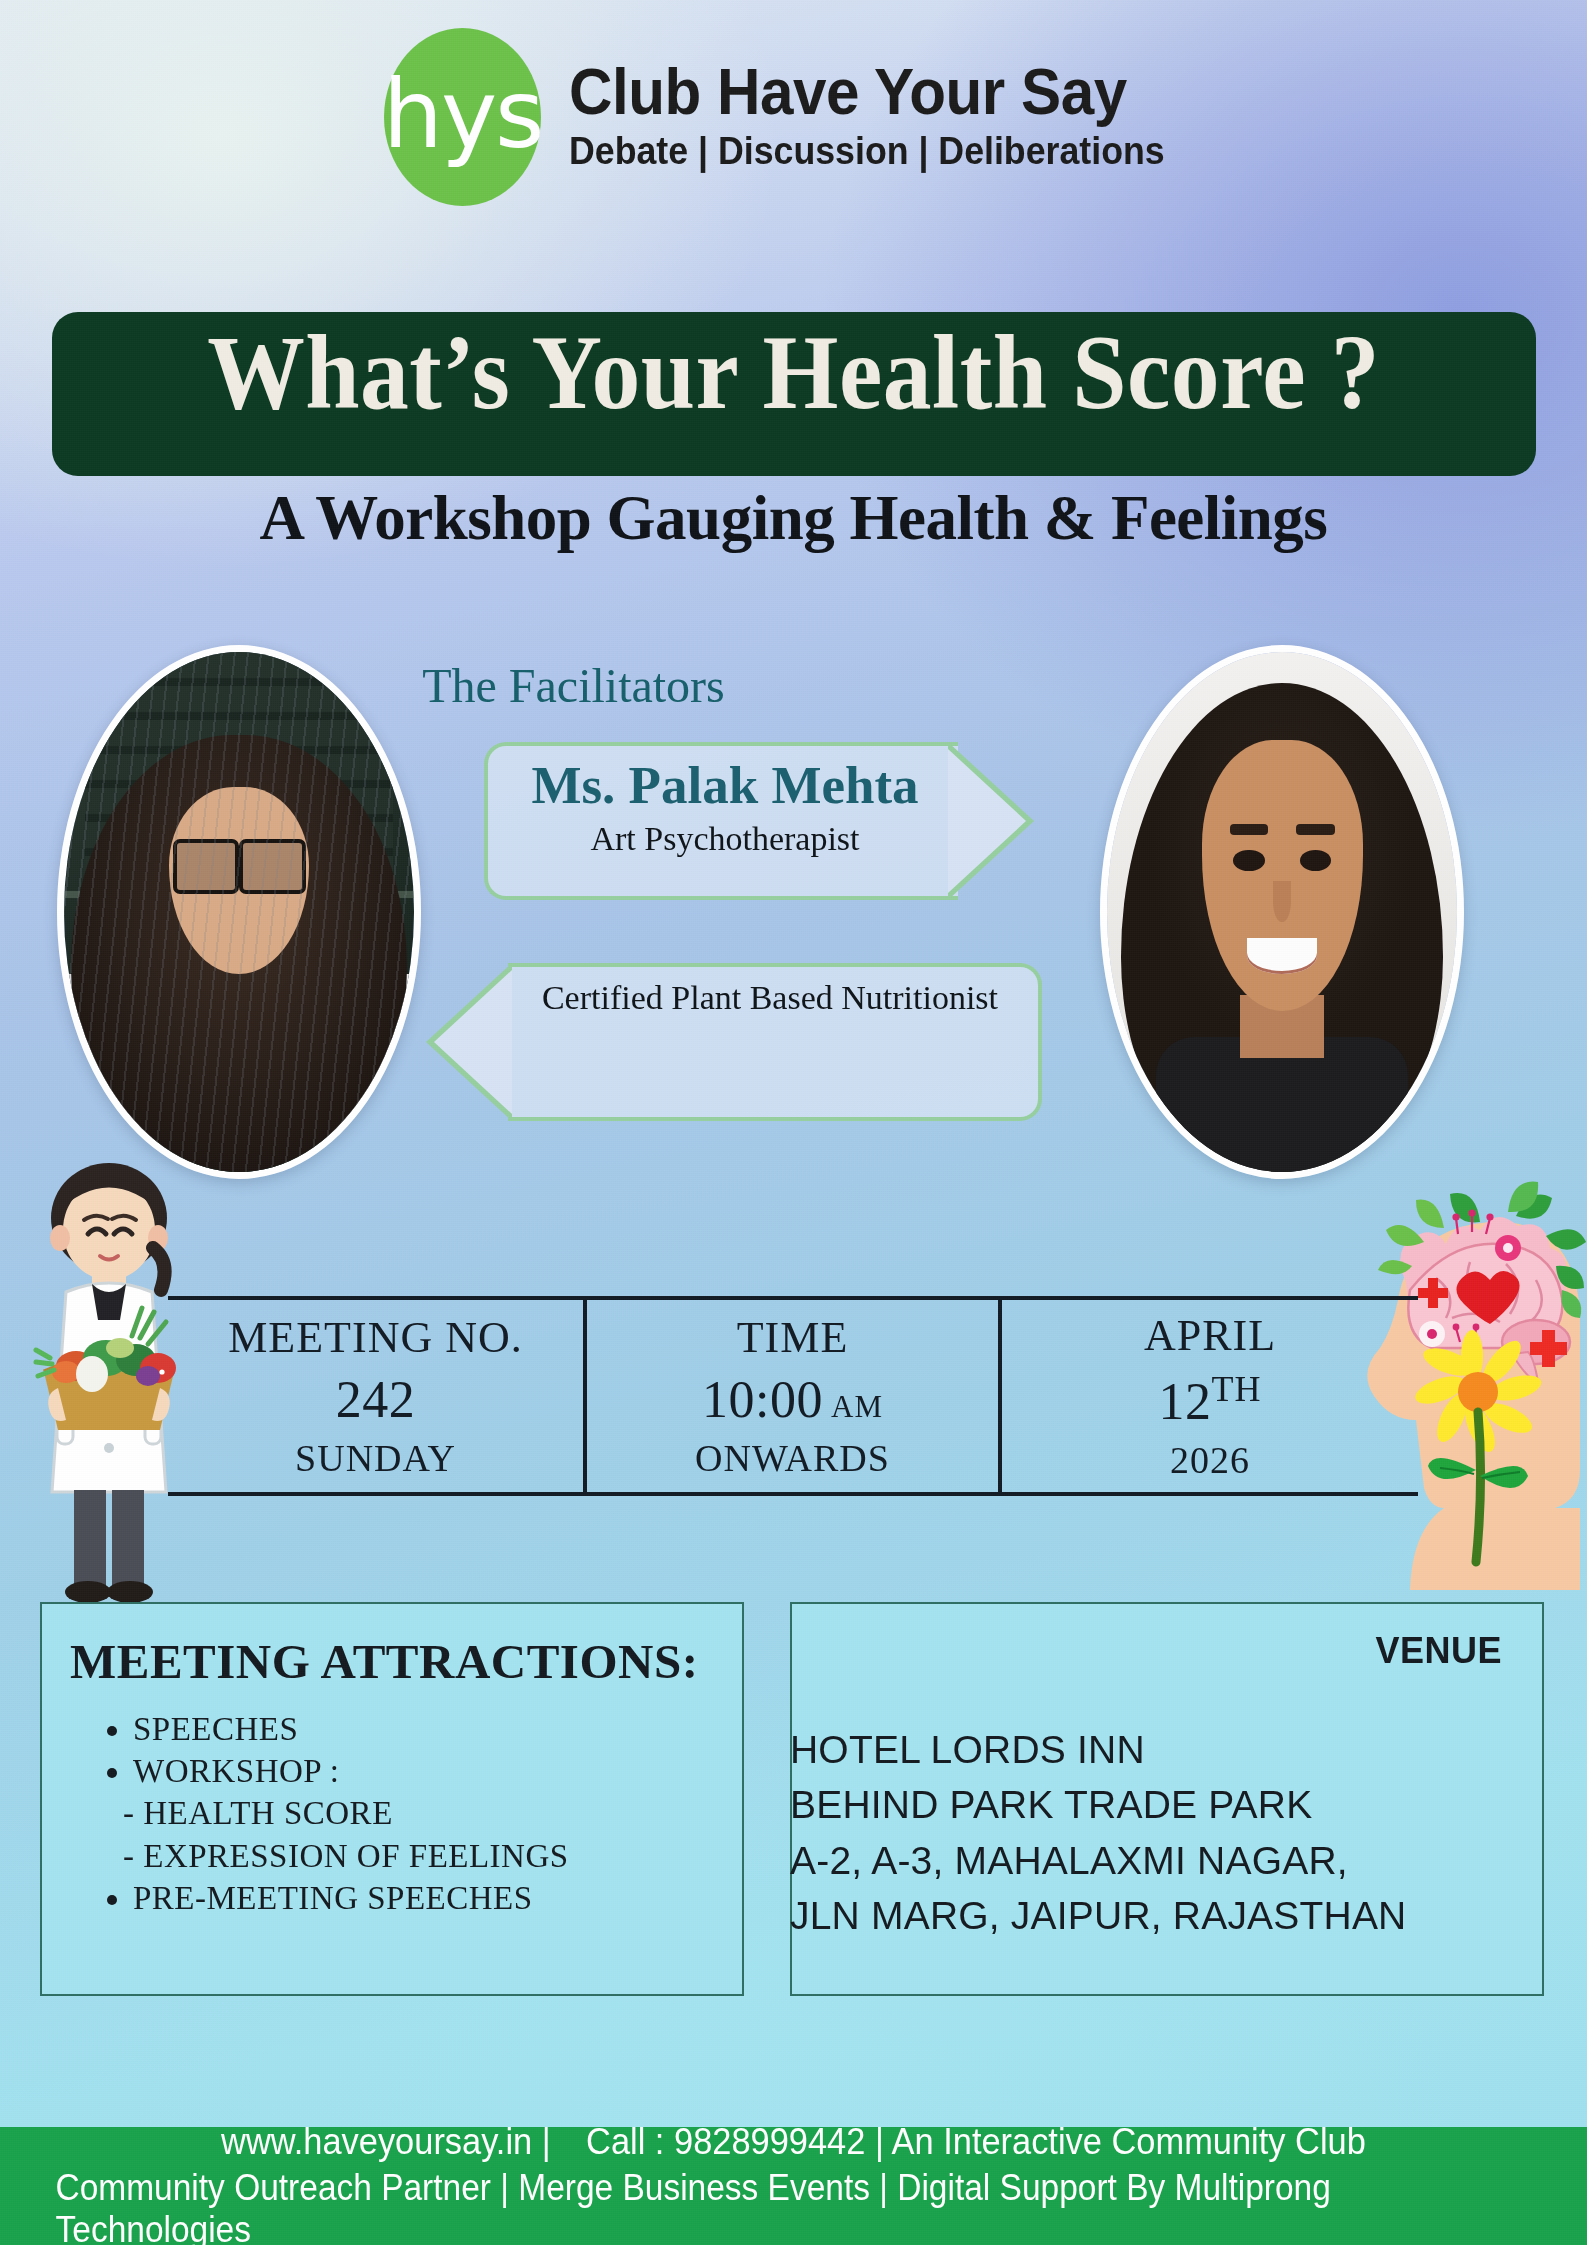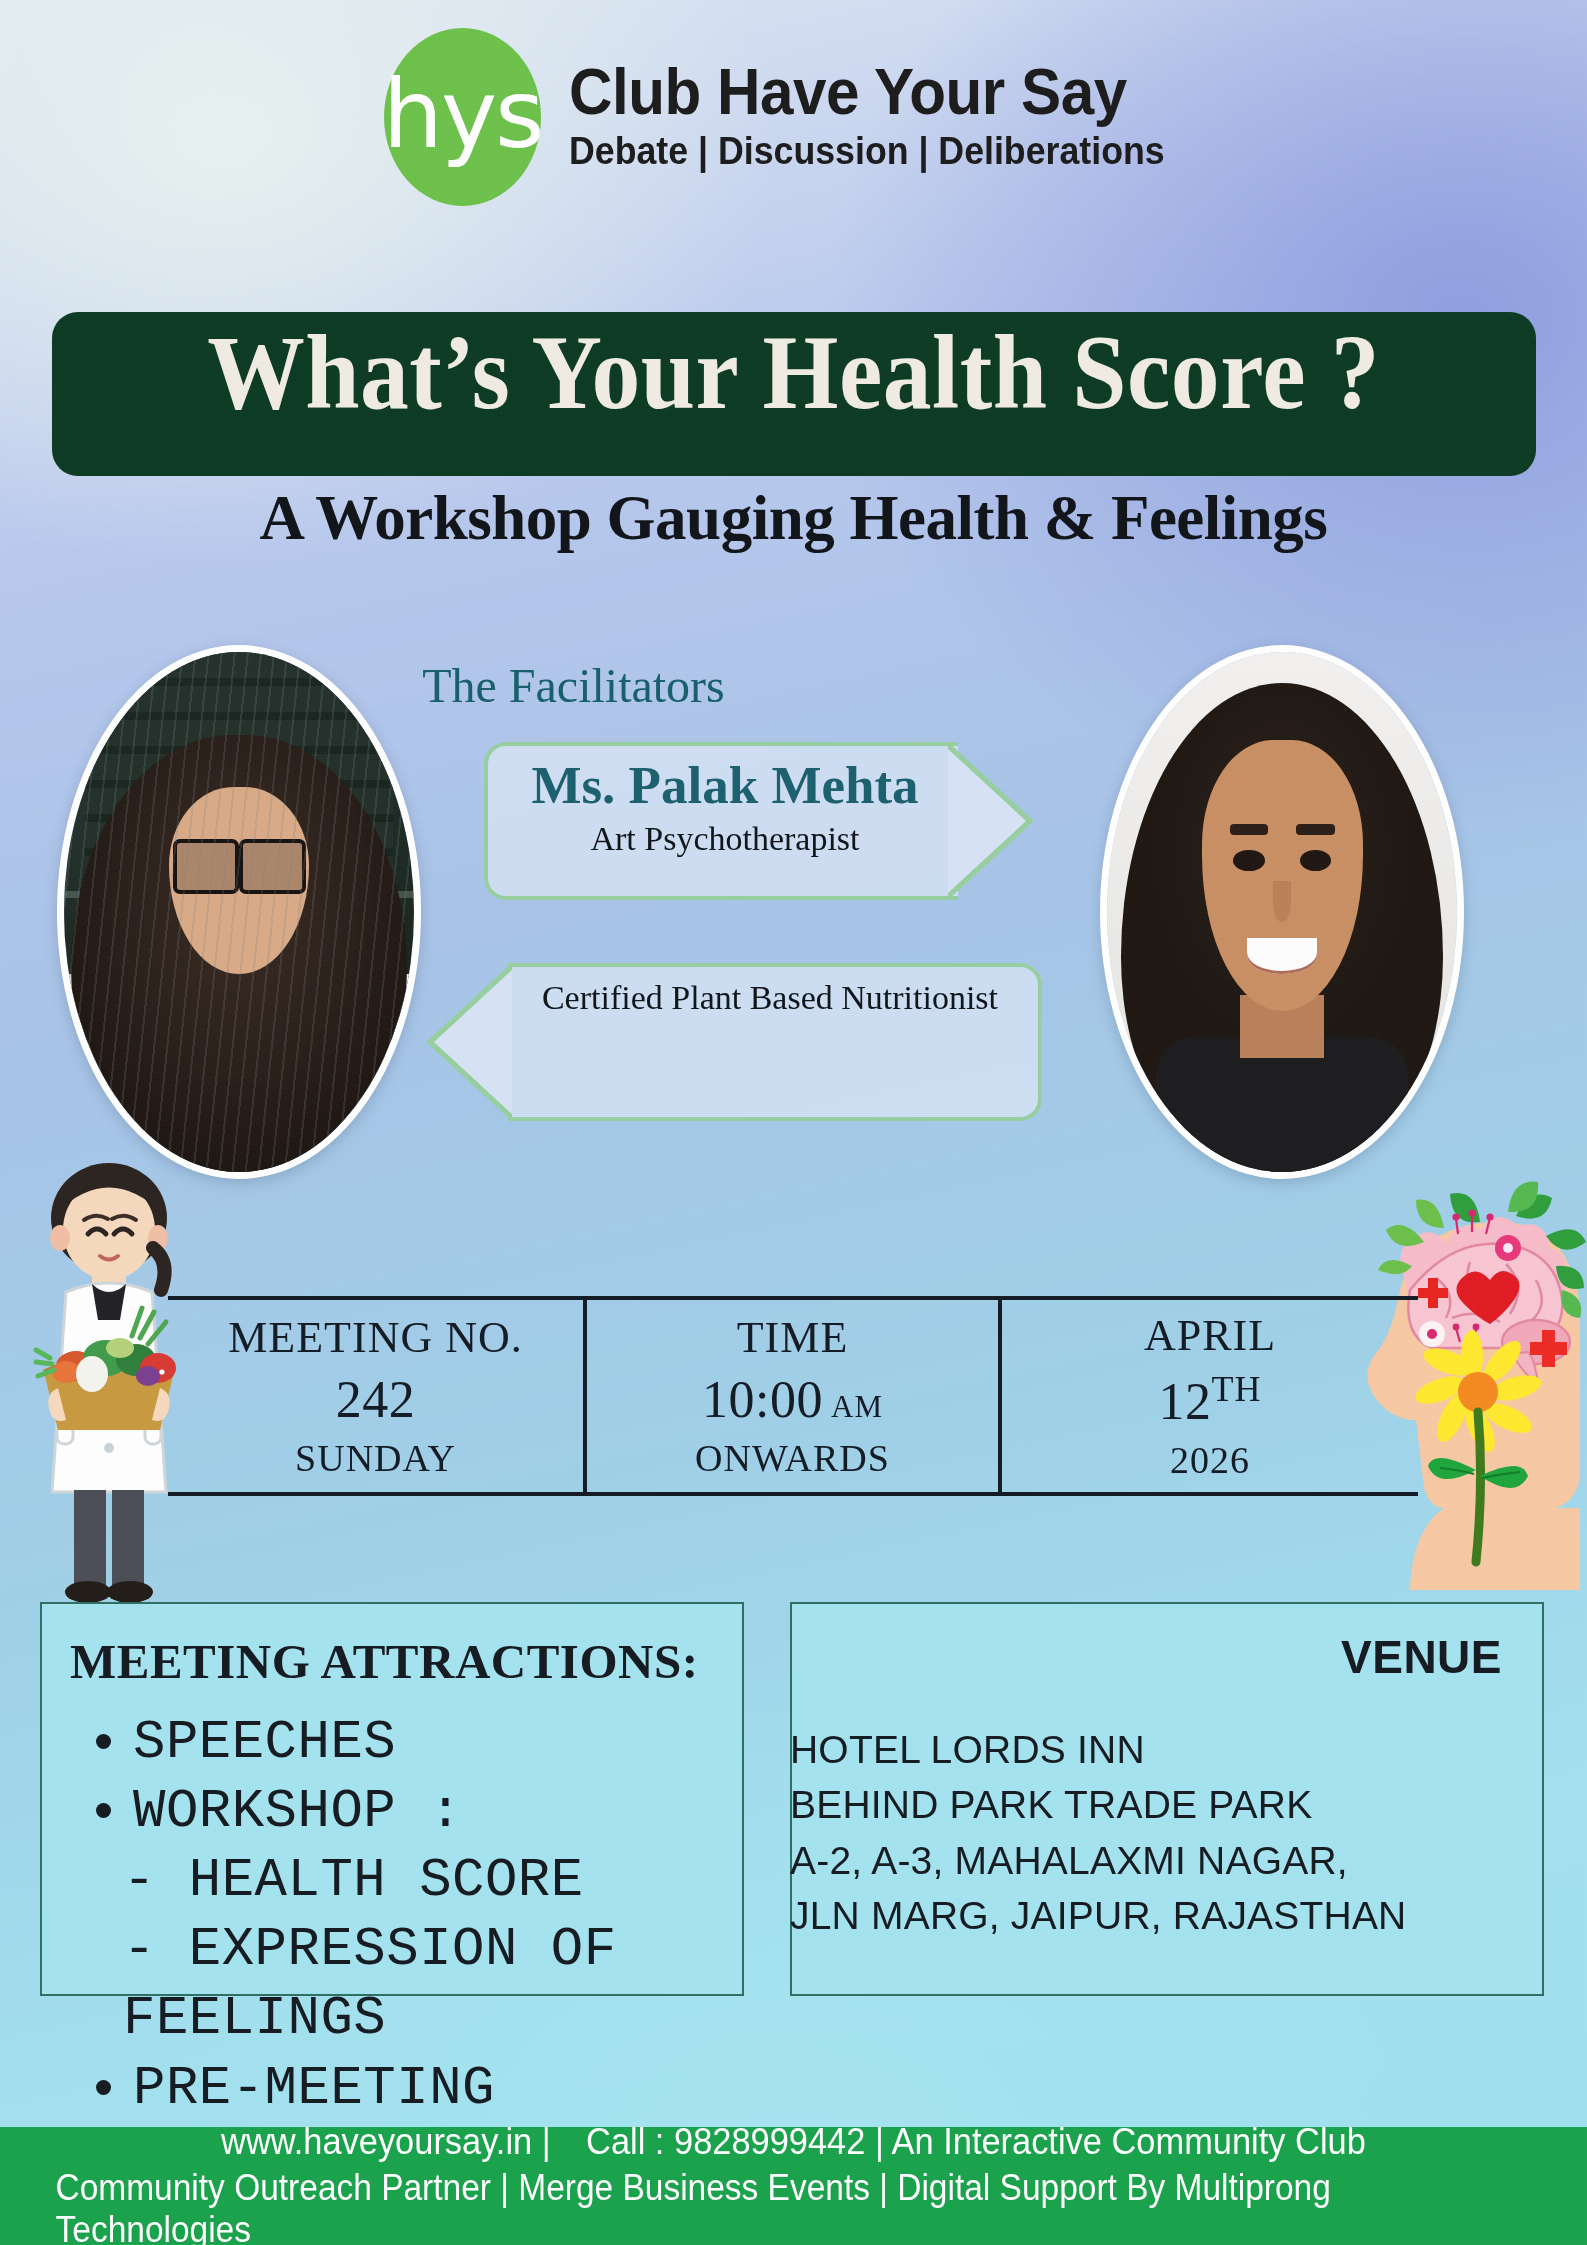--- a/index.html
+++ b/index.html
@@ -176,28 +176,28 @@
   
   .box{position:absolute;background:#a3e3ef;border:2px solid #2e6f63;}
   .box-attr{left:40px;top:1602px;width:700px;height:390px;}
   .box-venue{left:790px;top:1602px;width:750px;height:390px;}
   .attr-title{
     position:absolute;left:70px;top:1633px;
     font-family:"Liberation Serif",serif;font-weight:bold;font-size:49px;color:#141a1f;letter-spacing:.5px;
   }
   .attr-list{position:absolute;left:95px;top:1708px;width:620px;}
   .attr-list li{
-    font-family:Liberation Mono, monospace;font-size:54px;color:#141a1f;line-height:1.28;letter-spacing:.5px;
+    font-family:Liberation Serif, serif;font-size:33px;color:#141a1f;line-height:1.28;letter-spacing:.5px;
   }
   .attr-list{margin:0;padding-left:38px;}
   .sub-li{list-style:none;margin-left:-10px;}
   .venue-title{
     position:absolute;left:790px;top:1630px;width:750px;text-align:center;padding-right:38px;
     box-sizing:border-box;text-align:right;
-    font-family:"Liberation Sans",sans-serif;font-weight:bold;font-size:46px;color:#141a1f;letter-spacing:.5px;
+    font-family:"Liberation Sans",sans-serif;font-weight:bold;font-size:36px;color:#141a1f;letter-spacing:.5px;
   }
   .venue-lines{
     position:absolute;left:790px;top:1722px;width:750px;text-align:left;
     font-family:"Liberation Sans",sans-serif;font-size:39px;color:#141a1f;line-height:1.42;letter-spacing:.2px;
   }
 
   
   .footer{
     position:absolute;left:0;bottom:0;width:1587px;height:118px;background:#19a24b;
     display:flex;flex-direction:column;align-items:center;justify-content:center;gap:4px;

